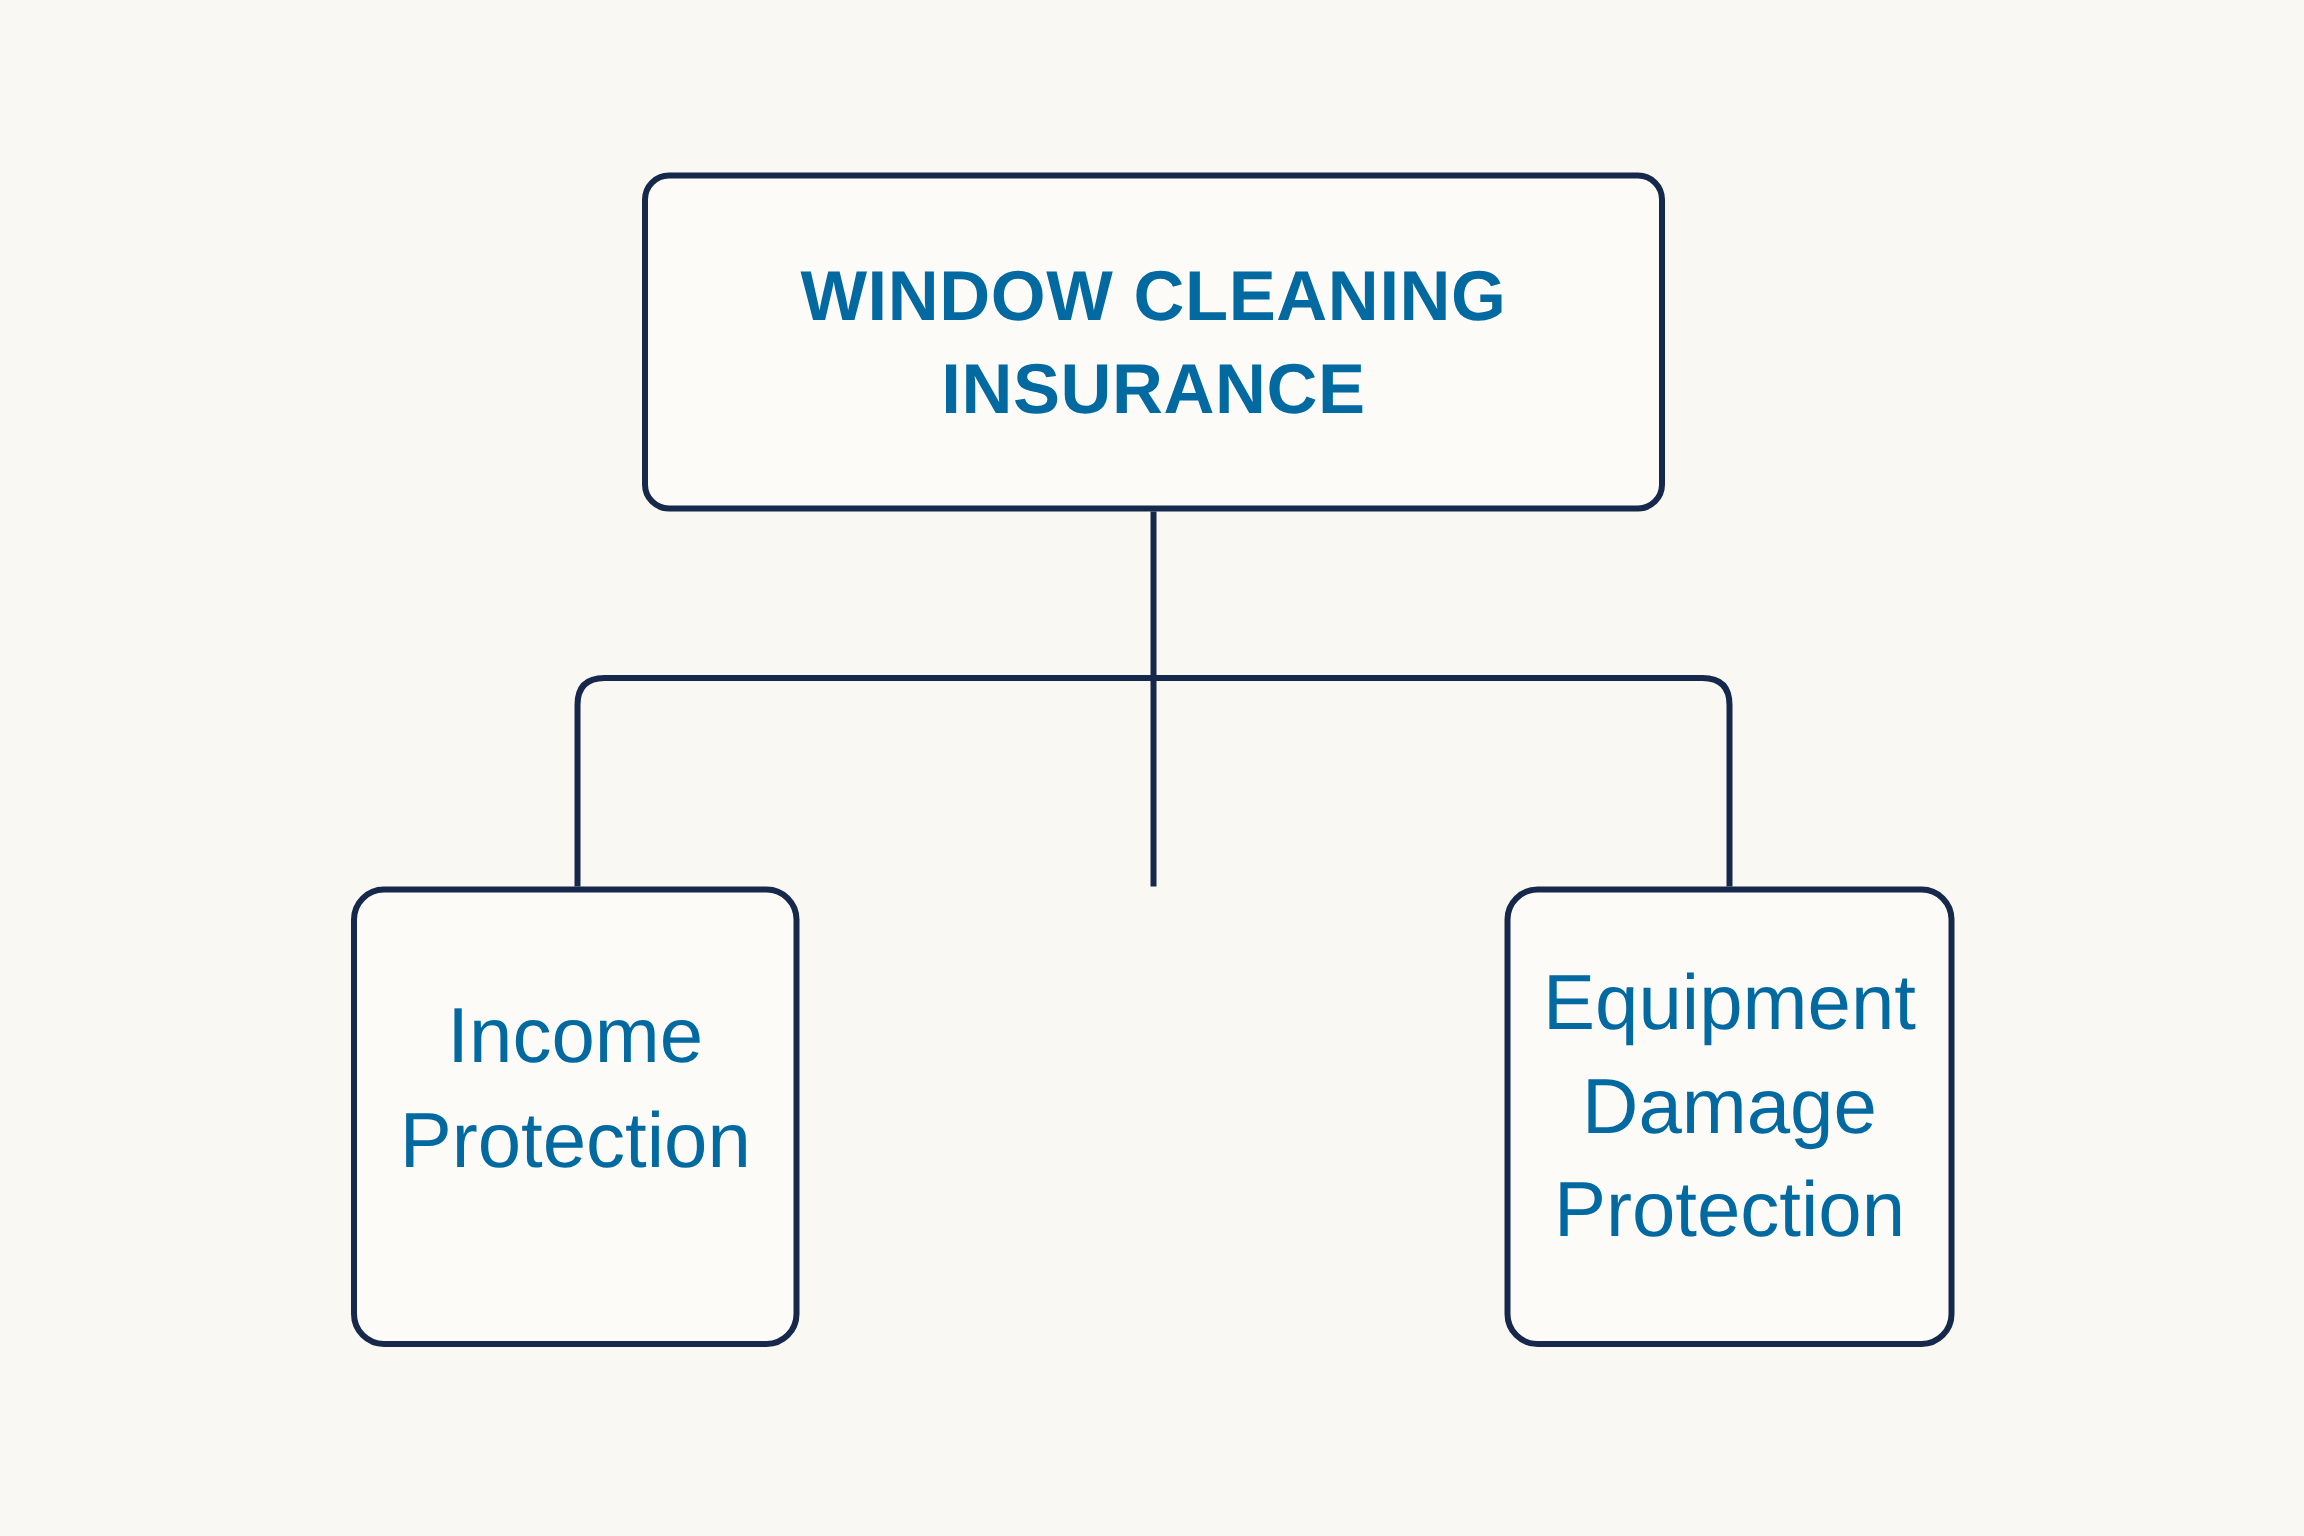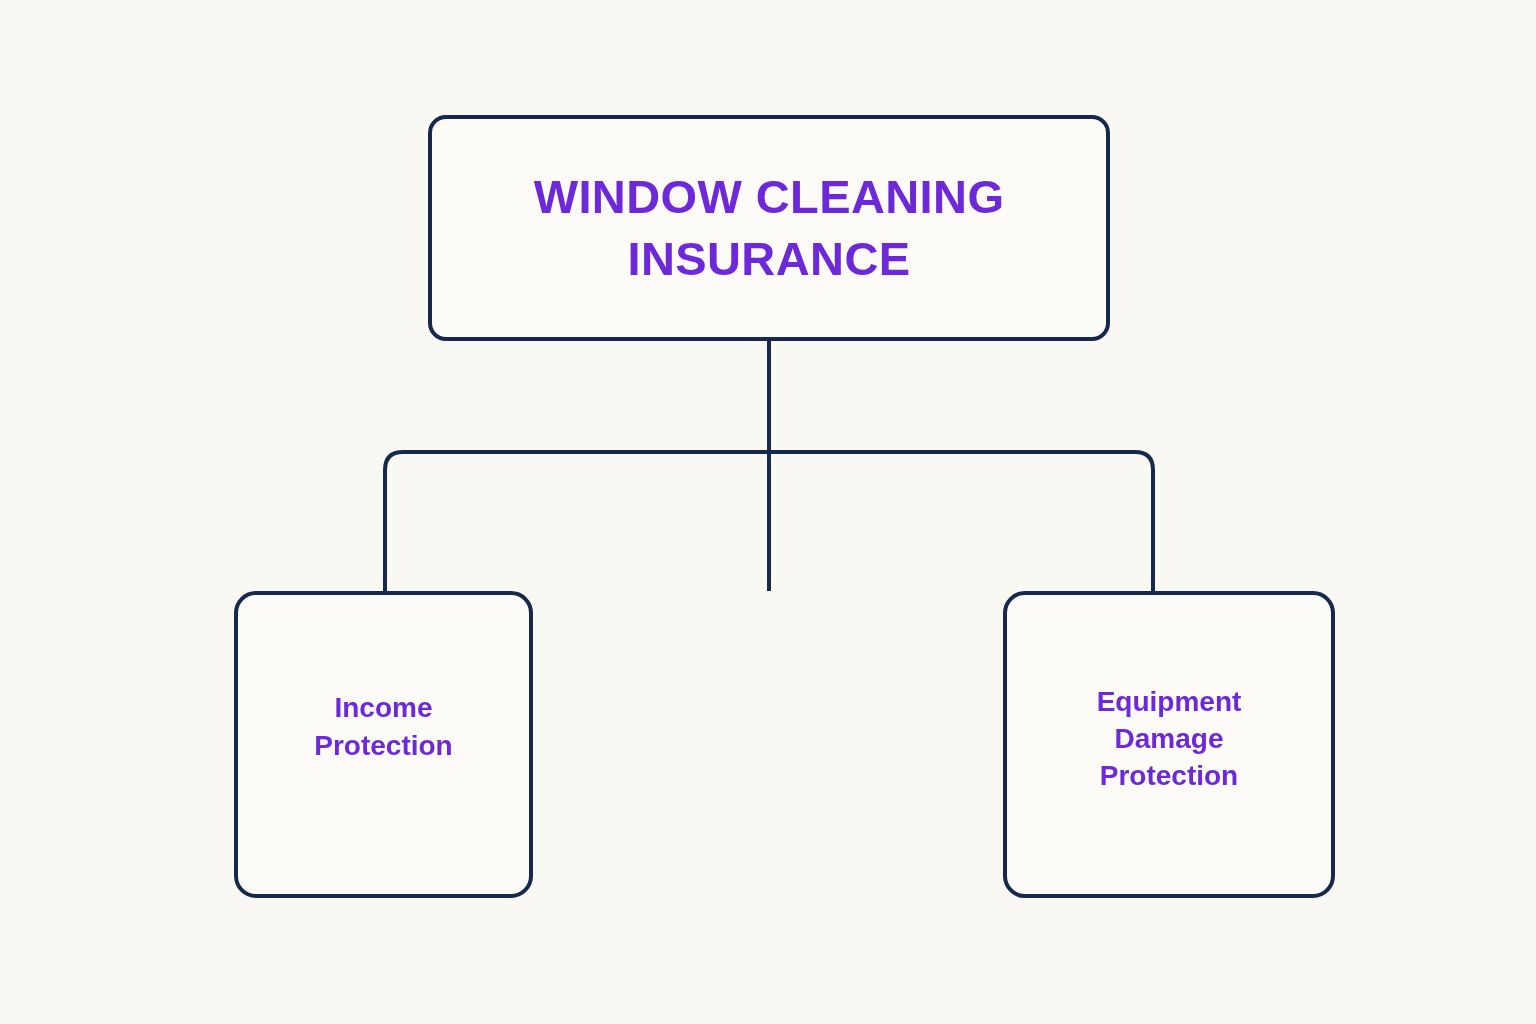--- a/index.html
+++ b/index.html
@@ -31,63 +31,63 @@
     position: absolute;
     box-sizing: border-box;
     background: #fcfbf8;
     border: 4px solid #16294c;
     display: flex;
     align-items: center;
     justify-content: center;
     text-align: center;
   }
   .node-label {
-    color: #6d28d9;
+    color: #0369a1;
     line-height: 1.18;
     white-space: pre-line;
   }
   #node-root {
     left: 428px;
     top: 115px;
     width: 682px;
     height: 226px;
     border-radius: 18px;
   }
   #node-root .node-label {
     font-size: 47px;
     font-weight: 700;
     letter-spacing: 0.4px;
     line-height: 1.32;
   }
   .node-child {
     border-radius: 22px;
   }
   .node-child .node-label {
-    font-size: 28px;
-    font-weight: 700;
+    font-size: 52px;
+    font-weight: 400;
     line-height: 1.33;
     position: relative;
     top: -18px;
   }
   #node-child-0 {
     left: 234px;
     top: 591px;
     width: 299px;
     height: 307px;
   }
   #node-child-1 {
     left: 622px;
     top: 591px;
     width: 294px;
     height: 307px;
   }
   #node-child-2 {
     left: 1003px;
     top: 591px;
-    width: 332px;
+    width: 300px;
     height: 307px;
   }
   #node-child-2 .node-label {
     top: -6px;
   }
 </style>
 </head>
 <body>
 
 <div id="diagram-root">

